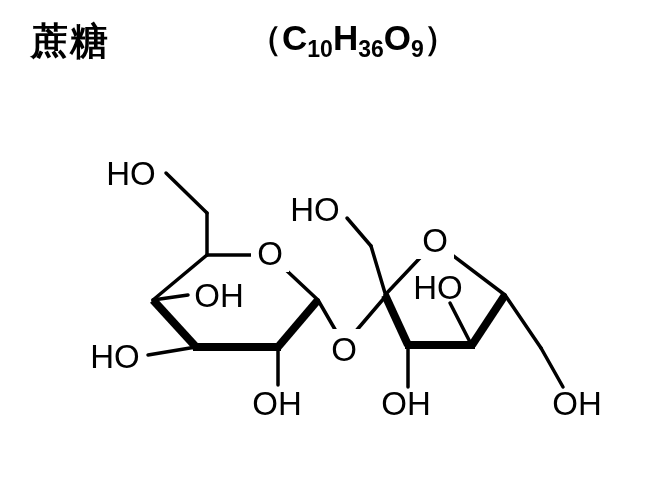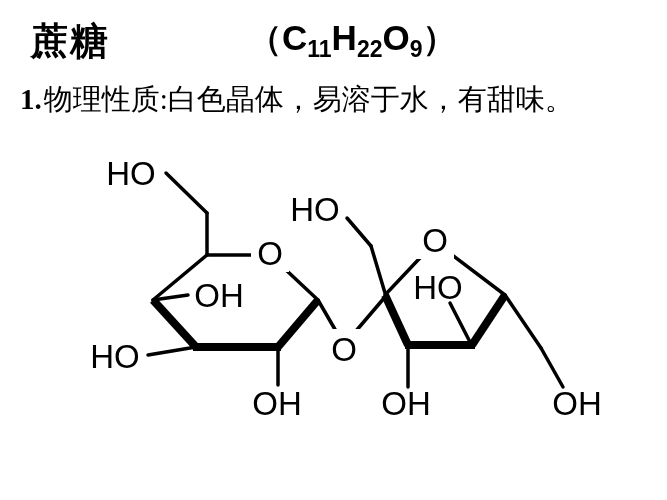--- a/index.html
+++ b/index.html
@@ -77,26 +77,23 @@
     fill: #000;
   }
 </style>
 </head>
 <body>
 
 <div class="slide">
 
   <div class="header">
     <span class="title">蔗糖</span>
-    <span class="formula"><span class="paren">（</span><span>C</span><span class="sub">11</span><span>H</span><span class="sub">22</span><span>O</span><span class="sub">9</span><span class="paren">）</span></span>
+    <span class="formula"><span class="paren">（</span><span>C</span><span class="sub">10</span><span>H</span><span class="sub">36</span><span>O</span><span class="sub">9</span><span class="paren">）</span></span>
   </div>
 
-  <div class="prop-line">
-    <span class="num">1.</span><span class="cn">物理性质:白色晶体，易溶于水，有甜味。</span>
-  </div>
 
   <svg class="structure" width="667" height="355" viewBox="0 0 667 355" xmlns="http://www.w3.org/2000/svg">
 
     <g stroke="#000000" stroke-width="3.5" stroke-linecap="round" fill="none">
 
       <line x1="166" y1="28" x2="207" y2="68"></line>
       <line x1="207" y1="68" x2="207" y2="110"></line>
 
       <line x1="207" y1="110" x2="270" y2="110"></line>
       <line x1="270" y1="110" x2="318" y2="155"></line>

